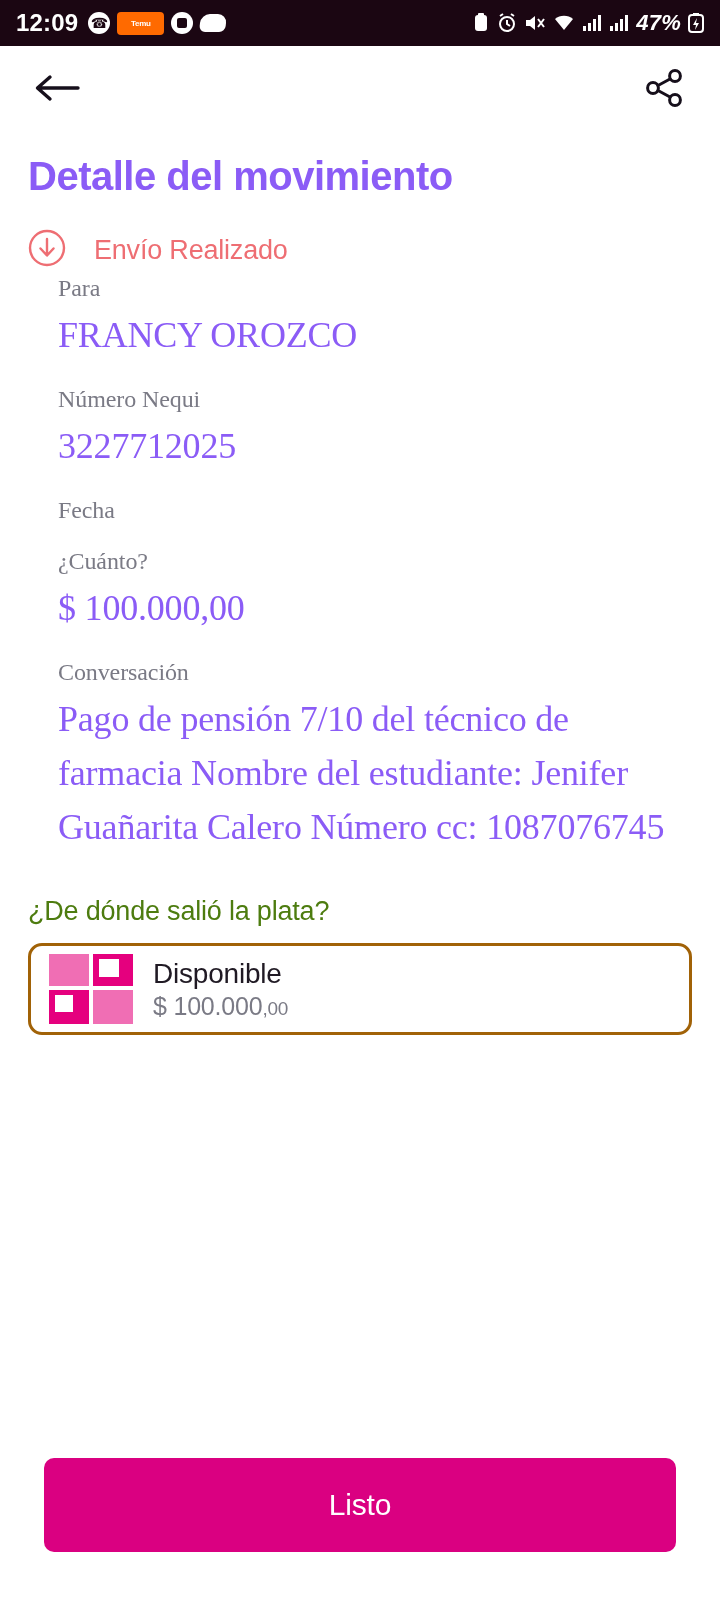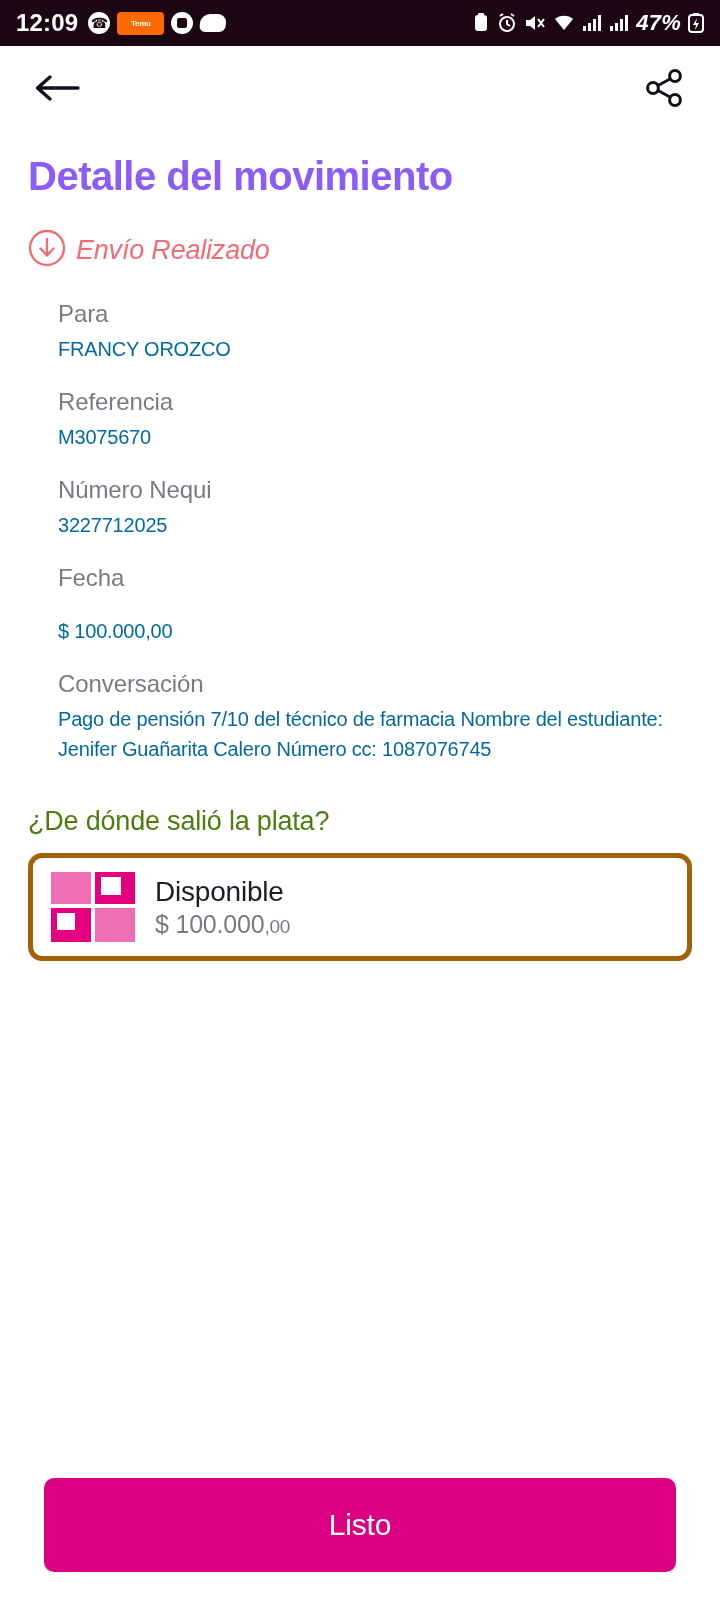--- a/index.html
+++ b/index.html
@@ -87,77 +87,76 @@
   .page-title {
     font-size: 40px;
     font-weight: bold;
     color: #8b5cf6;
     letter-spacing: -0.5px;
     margin-top: 22px;
   }
   .status-row {
     display: flex;
     align-items: center;
-    gap: 10px;
+    gap: 28px;
     margin-top: 30px;
     color: #ee6e73;
-    font-style: italic;
   }
   .status-text {
     font-size: 27px;
     color: #ee6e73;
     letter-spacing: -0.2px;
   }
 
-  .fields { margin-top: 29px; padding-left: 30px; }
+  .fields { margin-top: 4px; padding-left: 30px; font-family: Liberation Serif, serif; }
   .field { margin-top: 24px; }
   .field:first-child { margin-top: 0; }
   .field-label {
     font-size: 24px;
     color: #7a7a85;
     letter-spacing: -0.1px;
   }
   .field-value {
-    font-size: 20px;
-    color: #0369a1;
+    font-size: 36px;
+    color: #8b5cf6;
     margin-top: 6px;
     letter-spacing: -0.2px;
     line-height: 1.5;
   }
 
   .source-title {
     font-size: 27px;
     color: #4d7c0f;
     margin-top: 42px;
     letter-spacing: -0.2px;
   }
   .source-card {
     margin-top: 16px;
-    border: 5px solid #a16207;
+    border: 3px solid #a16207;
     border-radius: 14px;
-    height: 108px;
+    height: 92px;
     display: flex;
     align-items: center;
     padding: 12px 18px;
     gap: 20px;
     background: #ffffff;
   }
   .pocket-icon {
     width: 84px; height: 70px;
     position: relative;
     flex: none;
   }
   .pk { position: absolute; }
   .source-texts { display: flex; flex-direction: column; }
   .source-name { font-size: 28px; color: #201a24; letter-spacing: -0.2px; }
   .source-amount { font-size: 25px; color: #7a7a85; margin-top: 2px; letter-spacing: -0.2px; }
   .source-amount .cents { font-size: 19px; }
 
   
-  .footer { padding: 0 44px 28px; flex: none; }
+  .footer { padding: 0 44px 48px; flex: none; }
   .primary-btn {
     width: 100%;
     height: 94px;
     border: none;
     border-radius: 10px;
     background: #da0081;
     color: #ffffff;
     font-size: 30px;
     font-family: "Liberation Sans", sans-serif;
     letter-spacing: -0.2px;
@@ -265,35 +264,32 @@
       <span class="status-text">Envío Realizado</span>
     </div>
 
     <div class="fields">
 
       <div class="field">
         <div class="field-label">Para</div>
         <div class="field-value">FRANCY OROZCO</div>
       </div>
 
-      <div class="field">
-        <div class="field-label">Referencia</div>
-        <div class="field-value">M3075670</div>
-      </div>
 
       <div class="field">
         <div class="field-label">Número Nequi</div>
         <div class="field-value">3227712025</div>
       </div>
 
       <div class="field">
         <div class="field-label">Fecha</div>
       </div>
 
       <div class="field">
+        <div class="field-label">¿Cuánto?</div>
         <div class="field-value">$ 100.000,00</div>
       </div>
 
       <div class="field">
         <div class="field-label">Conversación</div>
         <div class="field-value">Pago de pensión 7/10 del técnico de farmacia Nombre del estudiante: Jenifer Guañarita Calero Número cc: 1087076745</div>
       </div>
 
     </div>
 

